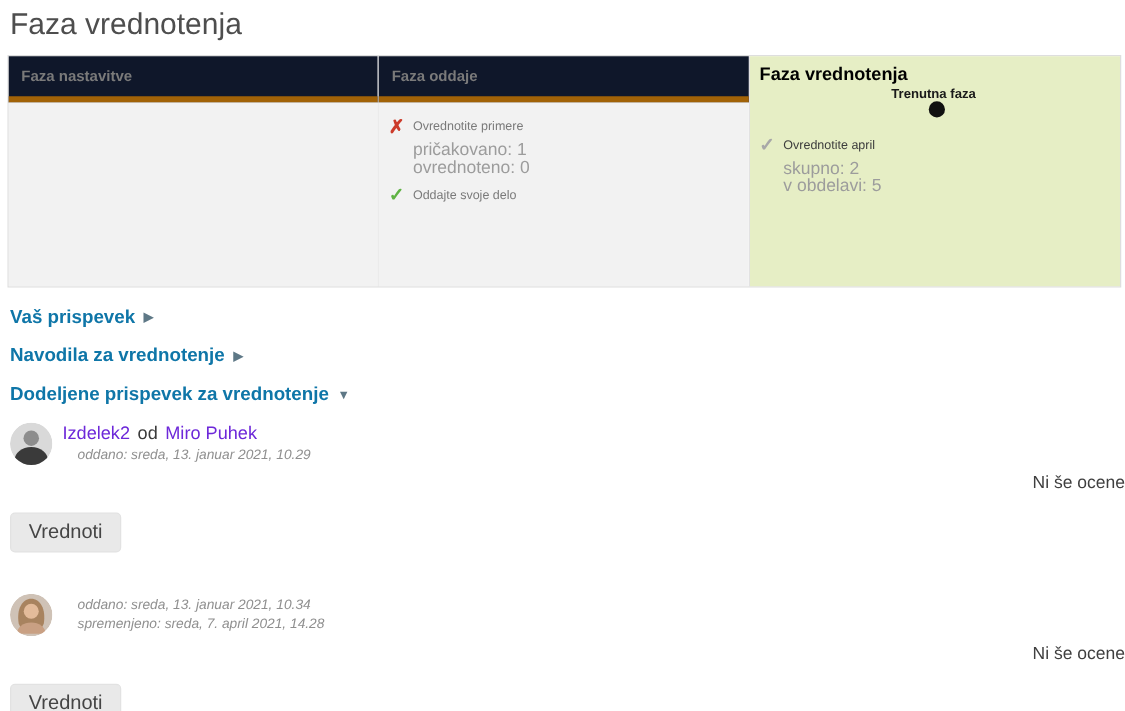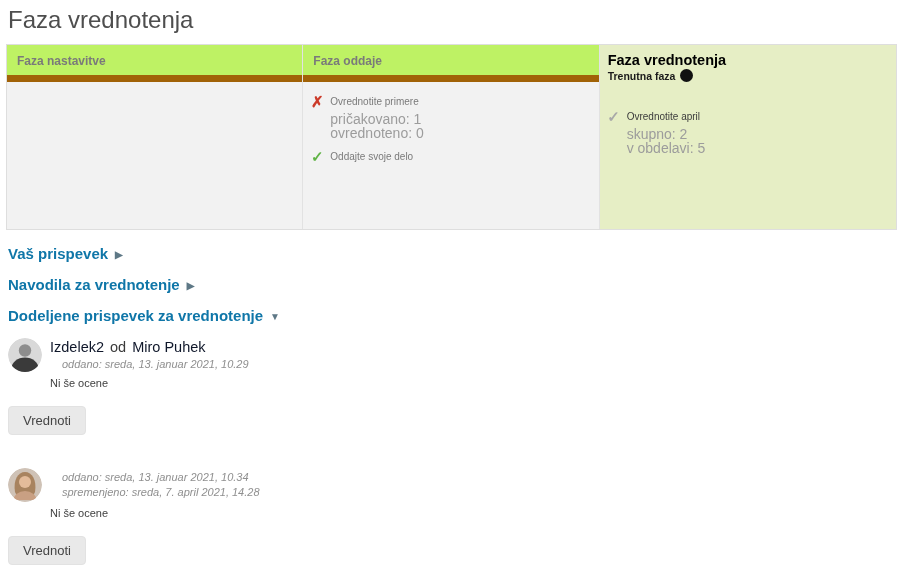--- a/index.html
+++ b/index.html
@@ -23,22 +23,22 @@
     display: grid;
     grid-template-columns: 1fr 1fr 1fr;
     border: 1px solid #dedede;
   }
   .phase-col { display: flex; flex-direction: column; }
   .phase-col.c1 { border-right: 1px solid #e2e2e2; }
   .phase-col.c2 { border-right: 1px solid #e2e2e2; }
   .phase-header {
     height: 37px;
     padding: 9px 10px;
-    background: #bef264;
-    border-bottom: 7px solid #a16207;
+    background: #0f172a;
+    border-bottom: 5px solid #a16207;
     font-size: 12px;
     font-weight: bold;
     color: #7a7a7a;
   }
   .phase-body { flex: 1; background: #f2f2f2; padding: 12px 10px 10px 6px; }
 
   .phase-col.current { background: #e6eec5; }
   .phase-col.current .phase-header {
     background: transparent;
     border-bottom: none;
@@ -47,20 +47,21 @@
   }
   .phase-col.current .phase-body { background: transparent; }
   .current-title { font-size: 14.5px; font-weight: bold; color: #000; }
   .current-badge {
     margin-top: 1px;
     font-size: 10.5px;
     font-weight: bold;
     color: #1a1a1a;
     display: flex;
     align-items: center;
+    flex-direction: column;
   }
   .current-dot {
     display: inline-block;
     width: 13px; height: 13px;
     background: #111;
     border-radius: 50%;
     margin-left: 5px;
   }
 
   .task { display: flex; align-items: flex-start; }
@@ -108,32 +109,32 @@
   .avatar {
     width: 34px; height: 34px;
     border-radius: 50%;
     overflow: hidden;
     flex: 0 0 34px;
     cursor: pointer;
   }
   .avatar svg { display: block; }
   .sub-info { margin-left: 8px; padding-top: 1px; }
   .sub-title-line { font-size: 14.5px; line-height: 17px; }
-  .sub-link { color: #0f172a; text-decoration: none; cursor: pointer; }
+  .sub-link { color: #6d28d9; text-decoration: none; cursor: pointer; }
   .sub-connector { color: #3a3a3a; margin: 0 2px; }
   .sub-date { font-style: italic; color: #8f8f8f; font-size: 11px; line-height: 13px; margin-top: 2px; margin-left: 12px; }
-  .sub-grade { margin: 5px 0 0 42px; font-size: 11px; color: #3f3f3f; }
+  .sub-grade { margin: 5px 0 0 42px; font-size: 14px; color: #3f3f3f; text-align: right; }
   .vrednoti-btn {
     margin-top: 17px;
     display: inline-block;
     background: #e9e9e9;
     border: 1px solid #e2e2e2;
     border-radius: 4px;
     color: #454545;
-    font-size: 13px;
+    font-size: 16px;
     font-family: "Liberation Sans", sans-serif;
     padding: 6px 14px;
     cursor: pointer;
   }
 </style>
 </head>
 <body>
 
 <div class="page">
 

